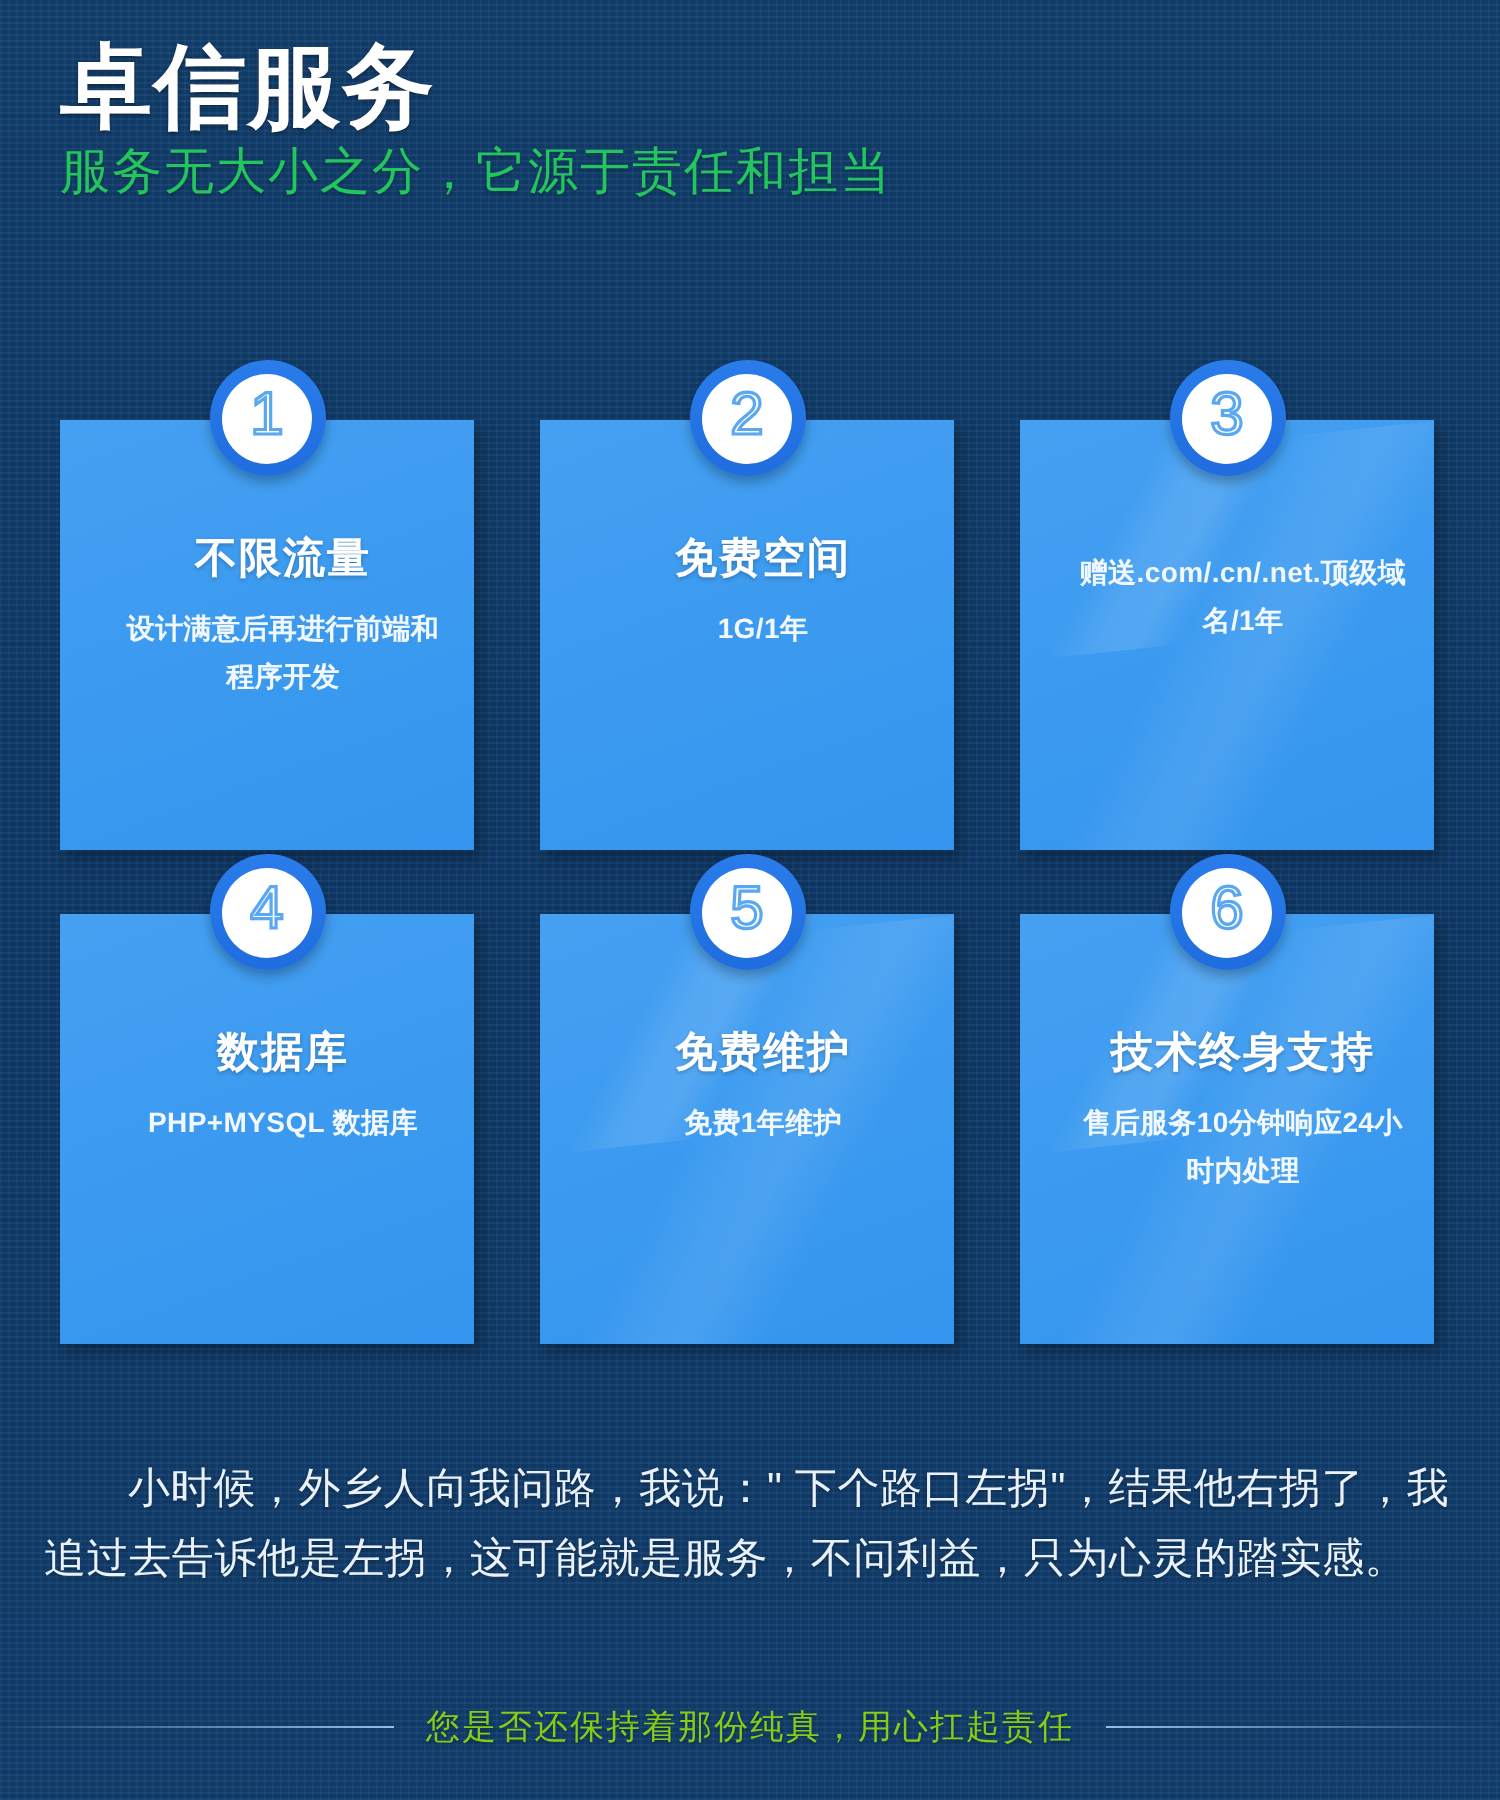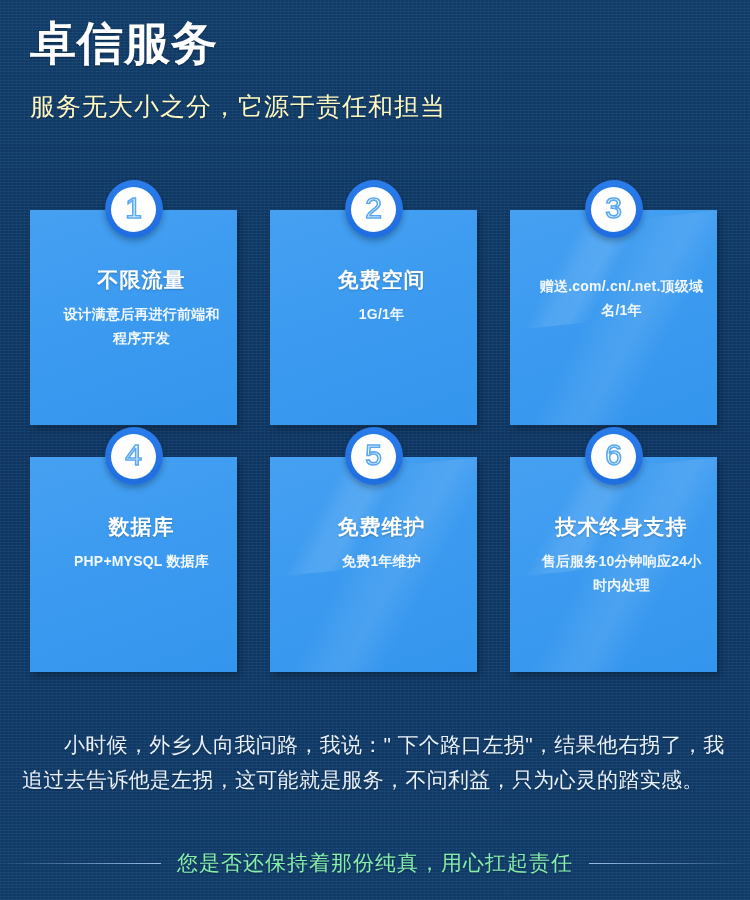--- a/index.html
+++ b/index.html
@@ -61,24 +61,24 @@
     font-weight: bold;
     color: #ffffff;
     letter-spacing: 1px;
     line-height: 46px;
     text-shadow: 0 1px 2px rgba(0,0,0,0.35);
   }
 
   .header-subtitle {
     font-size: 25px;
     font-weight: normal;
-    color: #fef9c3;
+    color: #22c55e;
     letter-spacing: 1px;
     line-height: 40px;
-    margin-top: 20px;
+    margin-top: 0;
     text-shadow: 0 1px 2px rgba(0,0,0,0.3);
   }
 
   
   .grid {
     position: absolute;
     left: 30px;
     top: 210px;
     width: 690px;
     display: grid;
@@ -231,22 +231,22 @@
     height: 1px;
     background: linear-gradient(90deg, rgba(160,200,240,0.0) 0%, rgba(170,205,245,0.75) 85%, rgba(175,210,248,0.85) 100%);
   }
   .footer-rule.right {
     background: linear-gradient(270deg, rgba(160,200,240,0.0) 0%, rgba(170,205,245,0.75) 85%, rgba(175,210,248,0.85) 100%);
   }
 
   .footer-text {
     flex: 0 0 auto;
     padding: 0 16px;
-    font-size: 21px;
-    color: #86efac;
+    font-size: 17px;
+    color: #84cc16;
     letter-spacing: 1px;
     white-space: nowrap;
     text-shadow: 0 1px 2px rgba(0,0,0,0.3);
   }
 </style>
 </head>
 <body>
 
 <div class="bg-texture"></div>
 

